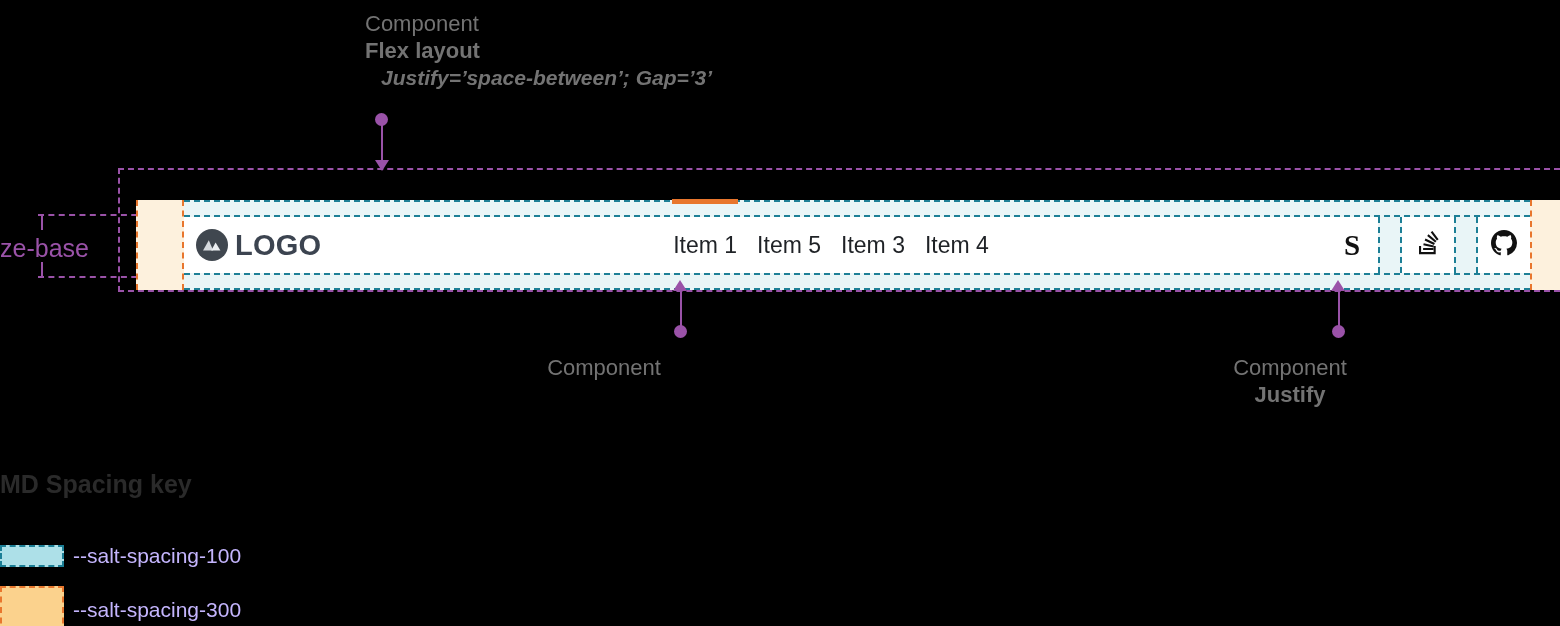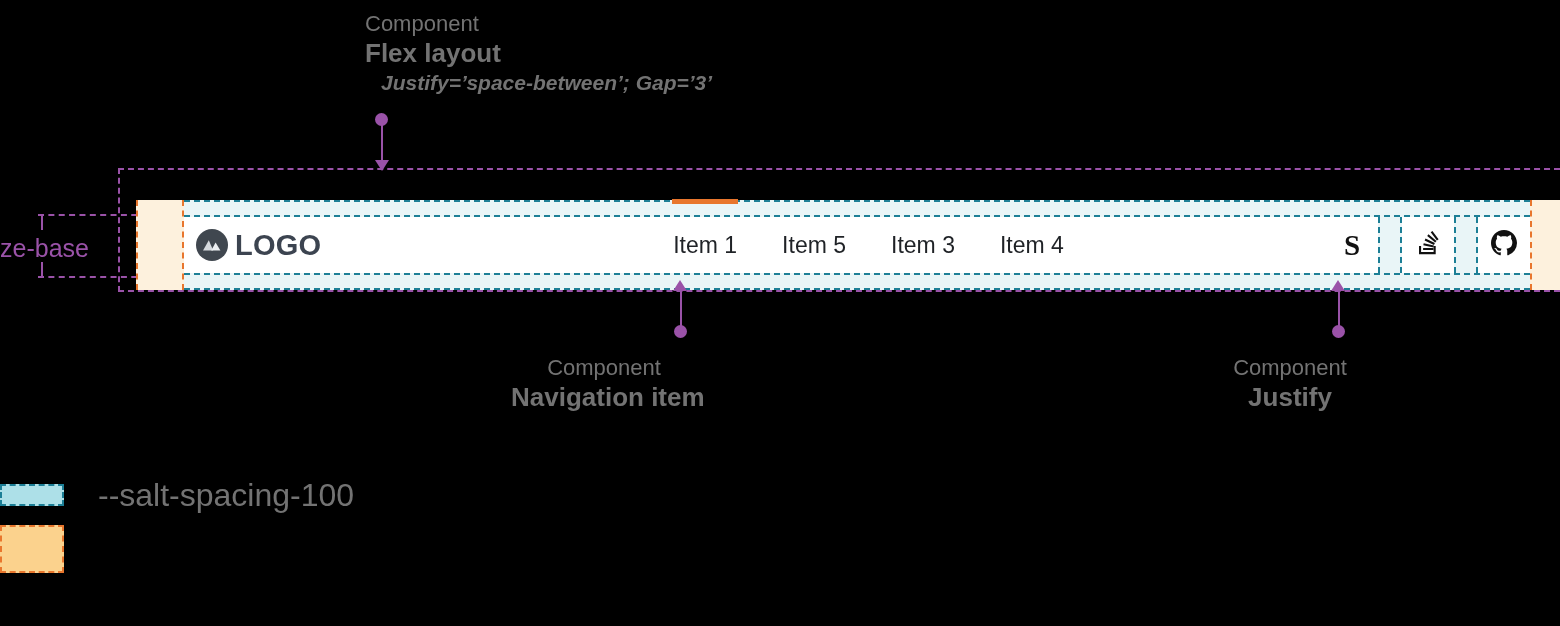--- a/index.html
+++ b/index.html
@@ -5,21 +5,21 @@
   html,body{margin:0;padding:0;background:#000;}
   body{
     width:1560px;height:626px;position:relative;overflow:hidden;
     font-family:"Liberation Sans", sans-serif;
     -webkit-font-smoothing:antialiased;
   }
 
   
   .anno{position:absolute;color:#737373;line-height:1.22;white-space:nowrap;}
   .anno .kind{font-size:22px;font-weight:400;}
-  .anno .name{font-size:26px;font-weight:700;}
+  .anno .name{font-size:22px;font-weight:700;}
   .anno .props{font-size:21px;font-weight:700;font-style:italic;margin-left:16px;}
 
   .anno-flex{left:365px;top:11px;text-align:left;}
   .anno-nav{left:511px;top:355px;text-align:center;width:186px;}
   .anno-nav .kind{display:block;}
   .anno-btn{left:1224px;top:355px;text-align:center;width:132px;}
   .anno-btn .kind{display:block;}
 
   
   .leader{position:absolute;background:#9a52a8;width:2px;}
@@ -94,21 +94,21 @@
     background:#ffffff;display:flex;align-items:center;box-sizing:border-box;
   }
 
   
   #logo{display:flex;align-items:center;gap:7px;margin-left:12px;flex:0 0 auto;}
   #logo-mark{width:32px;height:32px;border-radius:50%;background:#40474f;
              display:flex;align-items:center;justify-content:center;}
   #logo-text{font-size:29px;font-weight:700;color:#3c4450;letter-spacing:.2px;}
 
   
-  #nav-items{display:flex;align-items:center;gap:41px;margin-left:350px;flex:0 0 auto;}
+  #nav-items{display:flex;align-items:center;gap:16px;margin-left:350px;flex:0 0 auto;}
   .nav-item{position:relative;font-size:23px;color:#1f2226;padding:4px 2px;}
   .nav-item.active::before{
     content:"";position:absolute;left:1px;right:1px;top:-29px;height:5px;
     background:#e8762d;
   }
 
   
   #nav-actions{margin-left:auto;display:flex;align-items:stretch;flex:0 0 auto;
                height:100%;}
   .act-gap{width:24px;flex:0 0 24px;background:#e9f5f7;
@@ -119,21 +119,21 @@
   .act-btn.salt{font-family:"Liberation Serif", serif;font-size:29px;font-weight:700;
                 color:#111;}
 
   
   #key{position:absolute;left:0;top:470px;width:420px;}
   #key-title{font-size:25px;font-weight:700;color:#2a2a2a;margin:0 0 32px 0;}
   .key-row{display:flex;align-items:center;height:50px;margin-bottom:4px;}
   .key-sw{width:64px;flex:0 0 64px;box-sizing:border-box;}
   .sw-100{height:22px;background:#ade0e8;border:2px dashed #1c7f96;}
   .sw-300{height:48px;background:#fbd28d;border:2px dashed #e8762d;}
-  .key-label{margin-left:34px;font-size:32px;color:#737373;}
+  .key-label{margin-left:9px;font-size:21px;color:#c4b5fd;}
 </style>
 </head>
 <body>
 
 <div class="anno anno-flex">
   <div class="kind">Component</div>
   <div class="name">Flex layout</div>
   <div class="props">Justify=’space-between’; Gap=’3’</div>
 </div>
 <div class="dot" id="flex-dot"></div>
@@ -205,37 +205,38 @@
       </div>
 
     </div>
   </div>
 
   <div class="pad-300"></div>
 </div>
 
 <div class="anno anno-nav">
   <span class="kind">Component</span>
-  <span class="name">Navigation item</span>
 </div>
 <div class="dot" id="nav-dot"></div>
 <div class="leader" id="nav-line"></div>
 <div class="arrow-up" id="nav-arrow"></div>
 
 <div class="anno anno-btn">
   <span class="kind">Component</span>
   <span class="name">Justify</span>
 </div>
 <div class="dot" id="btn-dot"></div>
 <div class="leader" id="btn-line"></div>
 <div class="arrow-up" id="btn-arrow"></div>
 
 <div id="key">
+  <div id="key-title">MD Spacing key</div>
 
   <div class="key-row">
     <div class="key-sw sw-100"></div>
     <div class="key-label">--salt-spacing-100</div>
   </div>
 
   <div class="key-row">
     <div class="key-sw sw-300"></div>
+    <div class="key-label">--salt-spacing-300</div>
   </div>
 </div>
 
 </body></html>

